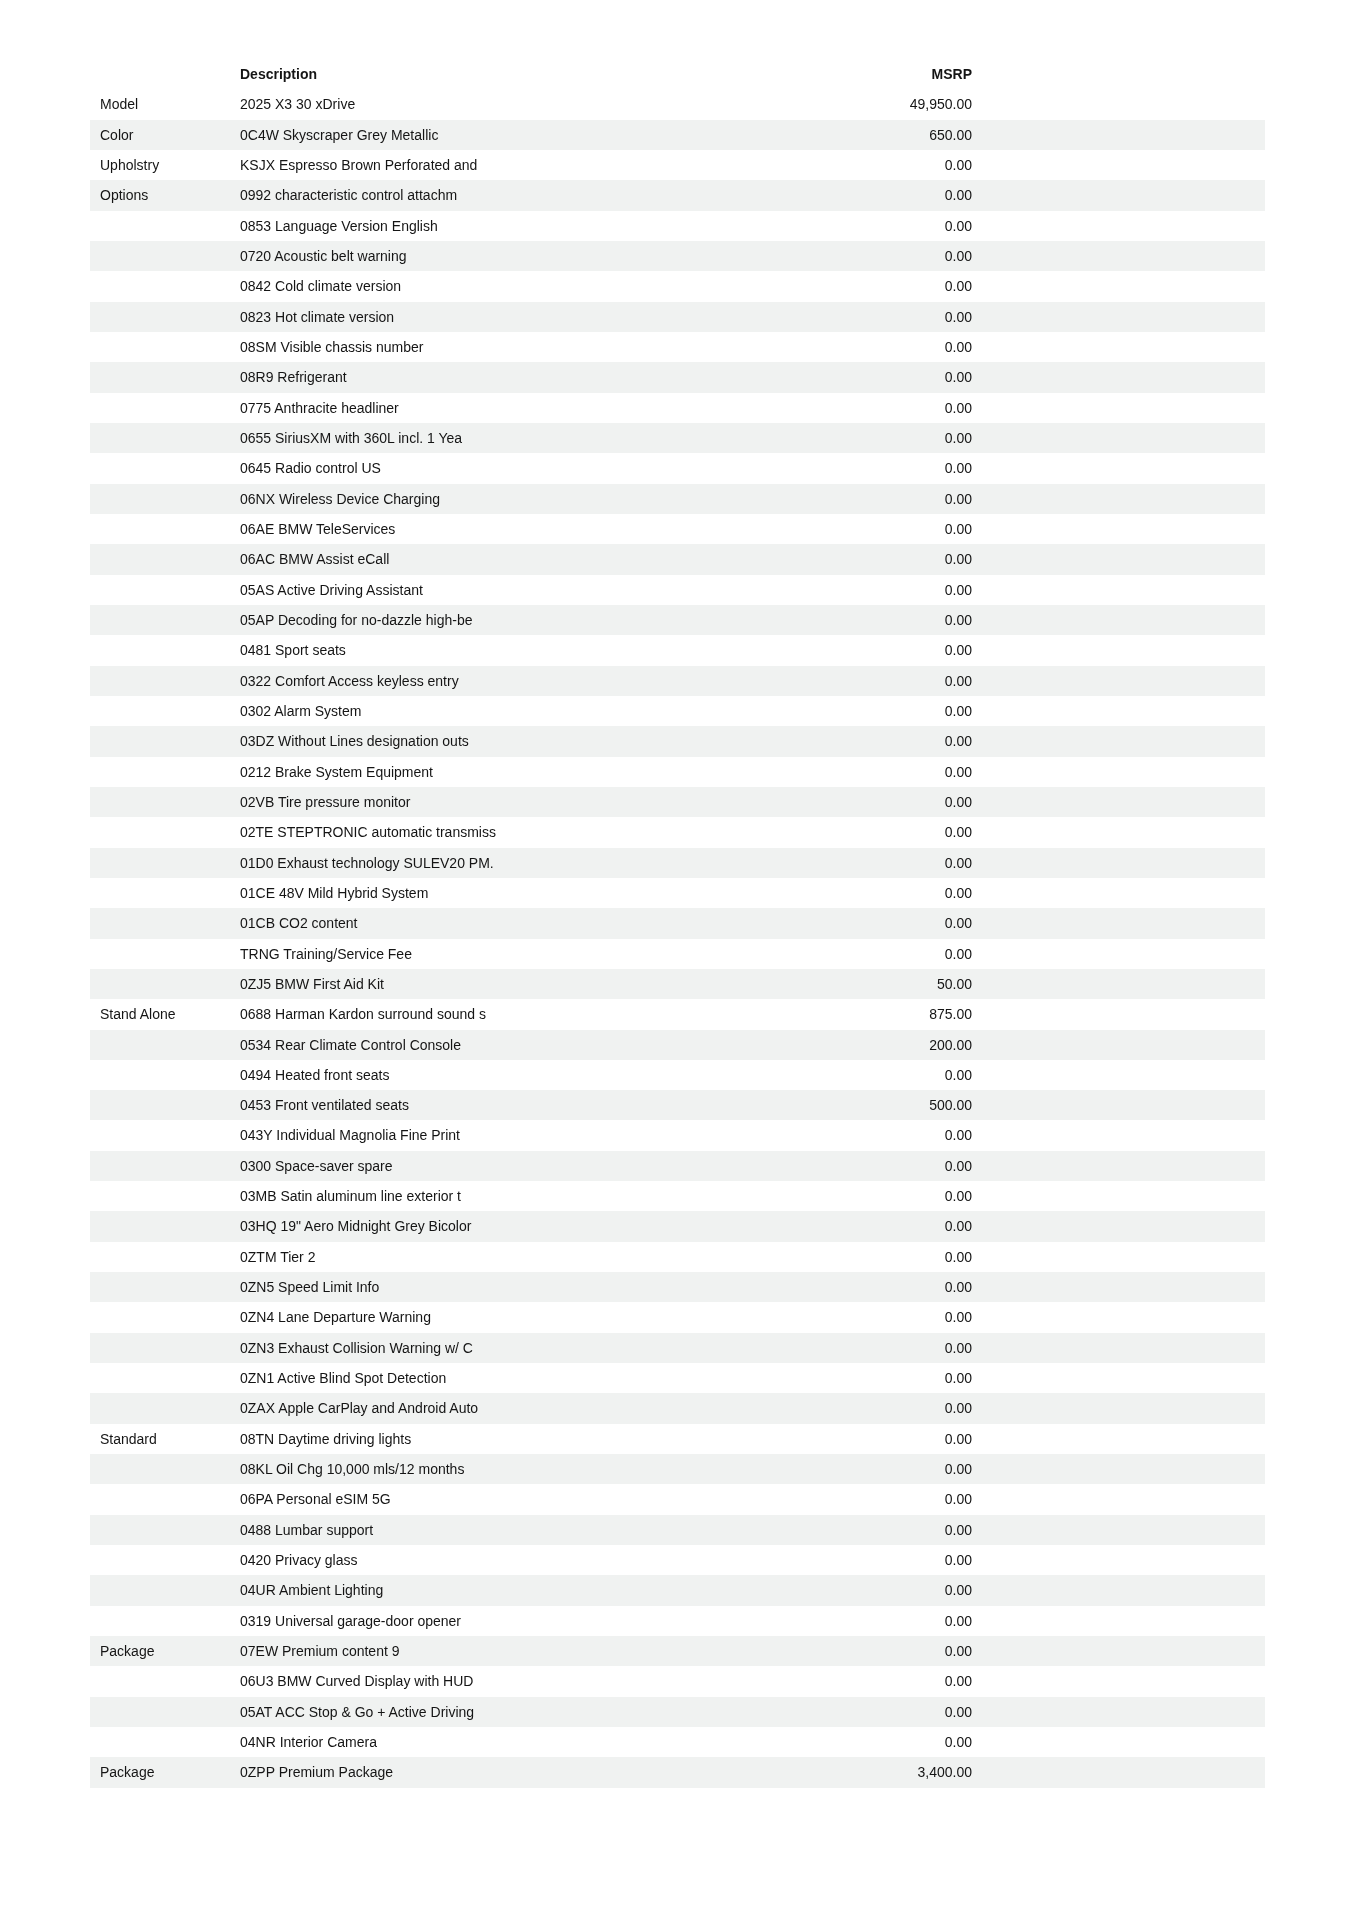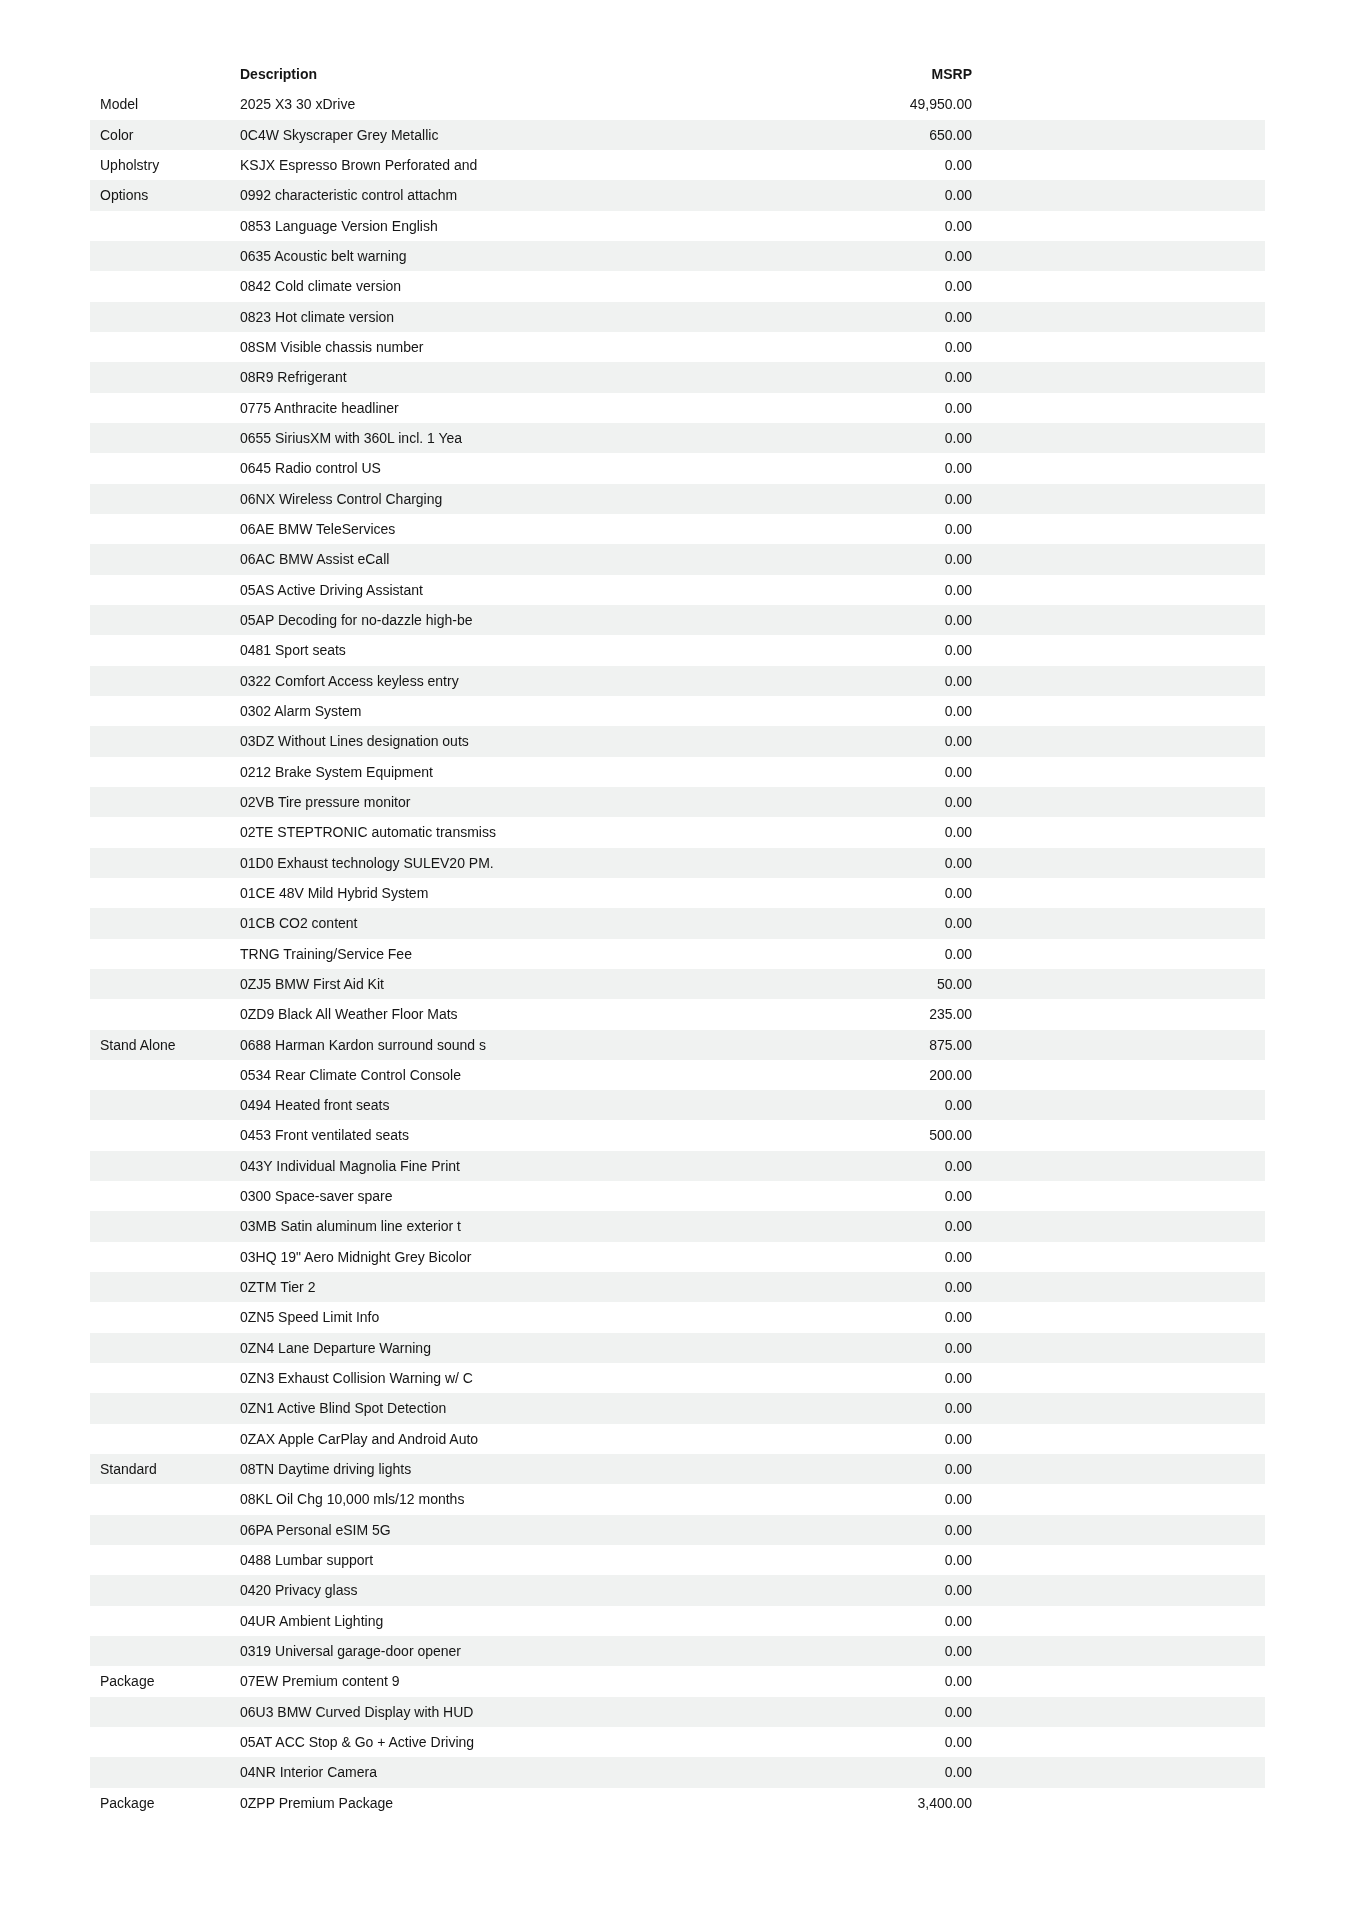--- a/index.html
+++ b/index.html
@@ -104,21 +104,21 @@
           <td></td>
         </tr>
         <tr>
           <td></td>
           <td>0853 Language Version English</td>
           <td>0.00</td>
           <td></td>
         </tr>
         <tr>
           <td></td>
-          <td>0635 Acoustic belt warning</td>
+          <td>0720 Acoustic belt warning</td>
           <td>0.00</td>
           <td></td>
         </tr>
         <tr>
           <td></td>
           <td>0842 Cold climate version</td>
           <td>0.00</td>
           <td></td>
         </tr>
         <tr>
@@ -152,21 +152,21 @@
           <td></td>
         </tr>
         <tr>
           <td></td>
           <td>0645 Radio control US</td>
           <td>0.00</td>
           <td></td>
         </tr>
         <tr>
           <td></td>
-          <td>06NX Wireless Control Charging</td>
+          <td>06NX Wireless Device Charging</td>
           <td>0.00</td>
           <td></td>
         </tr>
         <tr>
           <td></td>
           <td>06AE BMW TeleServices</td>
           <td>0.00</td>
           <td></td>
         </tr>
         <tr>
@@ -250,26 +250,20 @@
         <tr>
           <td></td>
           <td>TRNG Training/Service Fee</td>
           <td>0.00</td>
           <td></td>
         </tr>
         <tr>
           <td></td>
           <td>0ZJ5 BMW First Aid Kit</td>
           <td>50.00</td>
-          <td></td>
-        </tr>
-        <tr>
-          <td></td>
-          <td>0ZD9 Black All Weather Floor Mats</td>
-          <td>235.00</td>
           <td></td>
         </tr>
         <tr>
           <td>Stand Alone</td>
           <td>0688 Harman Kardon surround sound s</td>
           <td>875.00</td>
           <td></td>
         </tr>
         <tr>
           <td></td>

